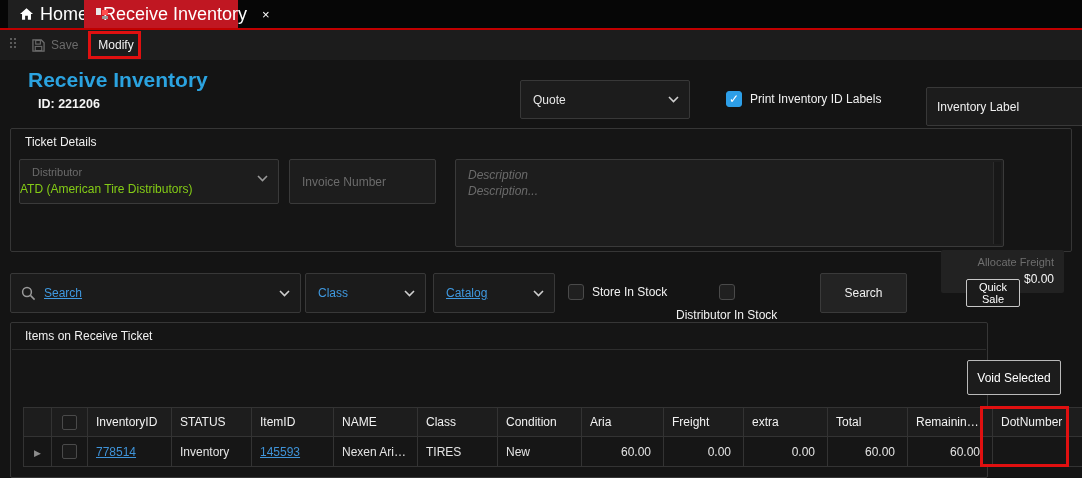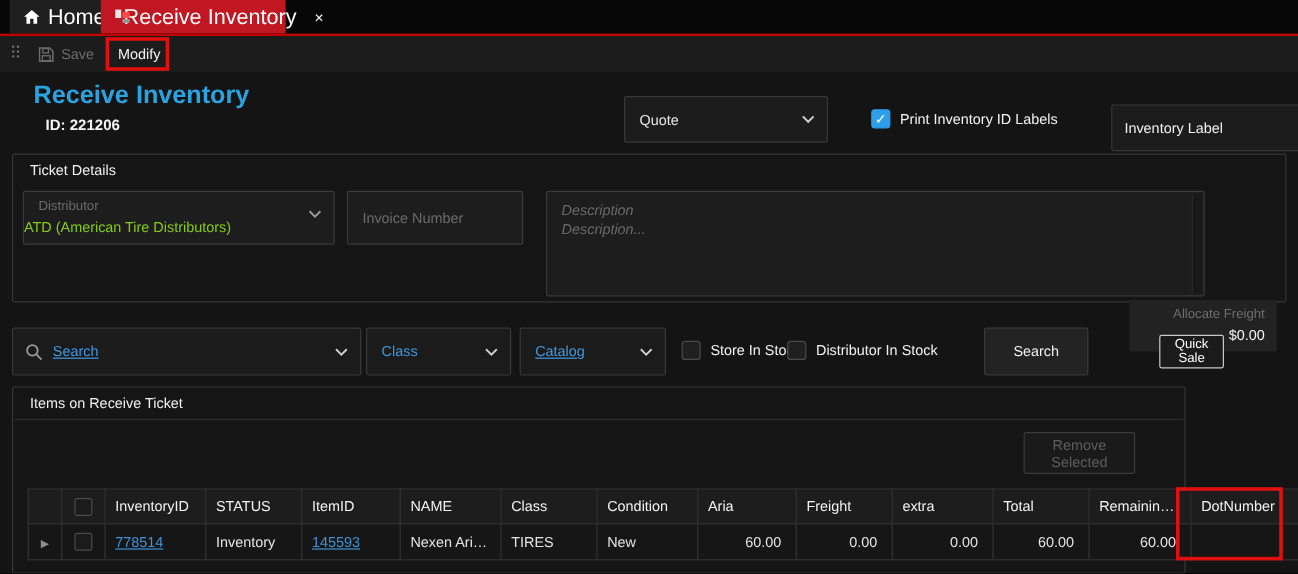--- a/index.html
+++ b/index.html
@@ -81,21 +81,21 @@
   .srch-combo { background:#1b1b1b; border:1px solid #383838; border-radius:2px; position:absolute; display:flex; align-items:center; height:40px; top:273px; }
   .srch-main { left:10px; width:291px; }
   .srch-class { left:305px; width:121px; }
   .srch-catalog { left:433px; width:122px; }
   .blue-cue { color:#3f99e0; font-size:12px; margin-left:12px; }
   .blue-cue.underline { text-decoration:underline; }
   .srch-main .blue-cue { margin-left:8px; }
   .srch-combo .chev { margin-left:auto; margin-right:10px; display:flex; }
   .mag { margin-left:10px; display:flex; }
   .cb-store { left:568px; top:284px; }
-  .cb-dist { left:656px; top:284px; }
+  .cb-dist { left:676px; top:284px;flex-direction:column; }
   .btn { position:absolute; display:flex; align-items:center; justify-content:center; border-radius:2px; font-size:12px; font-family:inherit; cursor:pointer; }
   .btn-search { left:820px; top:273px; width:87px; height:40px; background:#232323; border:1px solid #3a3a3a; color:#f0f0f0; }
   .btn-quicksale { left:966px; top:279px; width:54px; height:28px; background:#1b1b1b; border:1px solid #c8c8c8; color:#fff; font-size:11px; }
 
   
   .items-inner { position:absolute; left:1px; top:26px; right:1px; bottom:1px; border-top:1px solid #2d2d2d; }
   .btn-remove { left:842px; top:37px; width:93px; height:35px; background:#1a1a1a; border:1px solid #3a3a3a; color:#5e5e5e; cursor:default; }
   .btn-void { left:956px; top:37px; width:94px; height:35px; background:#1c1c1c; border:1px solid #b9b9b9; color:#fff; }
 
   table.grid { position:absolute; left:12px; top:84px; width:1060px; border-collapse:collapse; table-layout:fixed; }
@@ -263,21 +263,21 @@
     <span class="cb-label">Distributor In Stock</span>
   </div>
 
   <button class="btn btn-search">Search</button>
   <button class="btn btn-quicksale">Quick Sale</button>
 
   <div class="groupbox gb-items">
     <div class="gb-title">Items on Receive Ticket</div>
     <div class="items-inner"></div>
 
-    <button class="btn btn-remove">Remove Selected</button>
+    <button class="btn btn-void">Void Selected</button>
 
     <table class="grid">
       <colgroup>
         <col style="width:28px">
           <col style="width:36px">
         <col style="width:84px">
           <col style="width:80px">
           <col style="width:82px">
           <col style="width:84px">
         <col style="width:80px">

